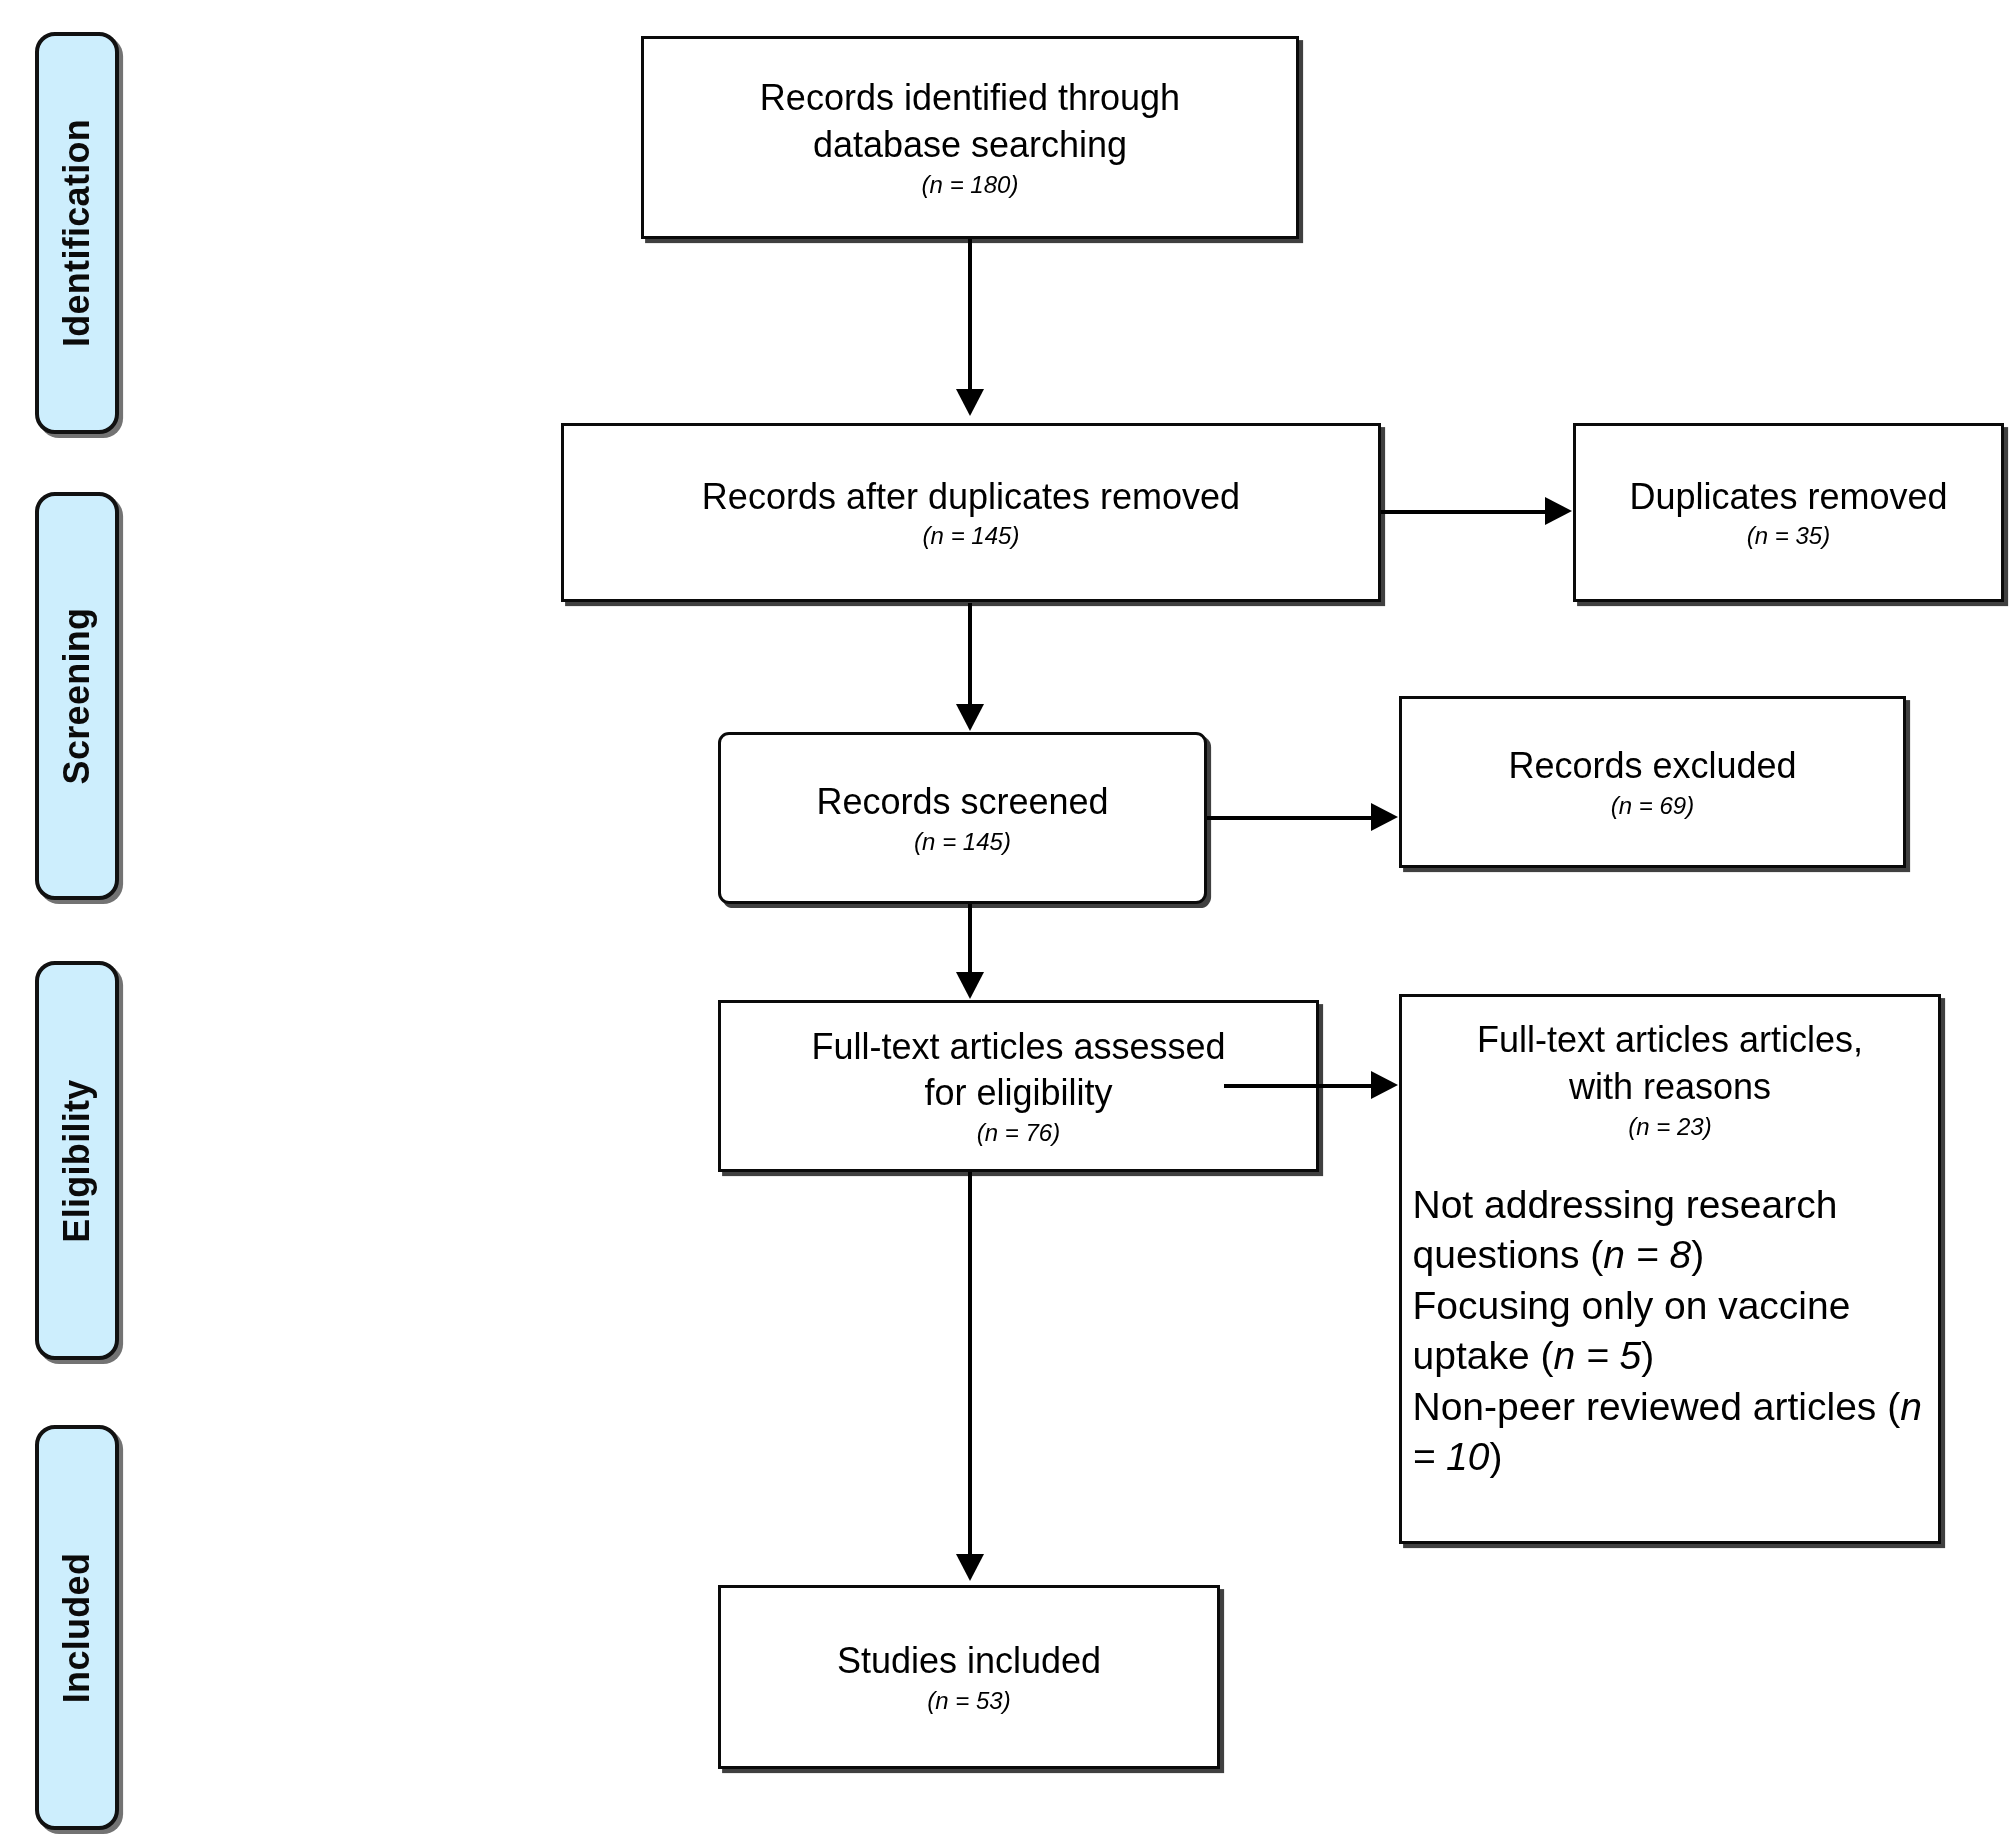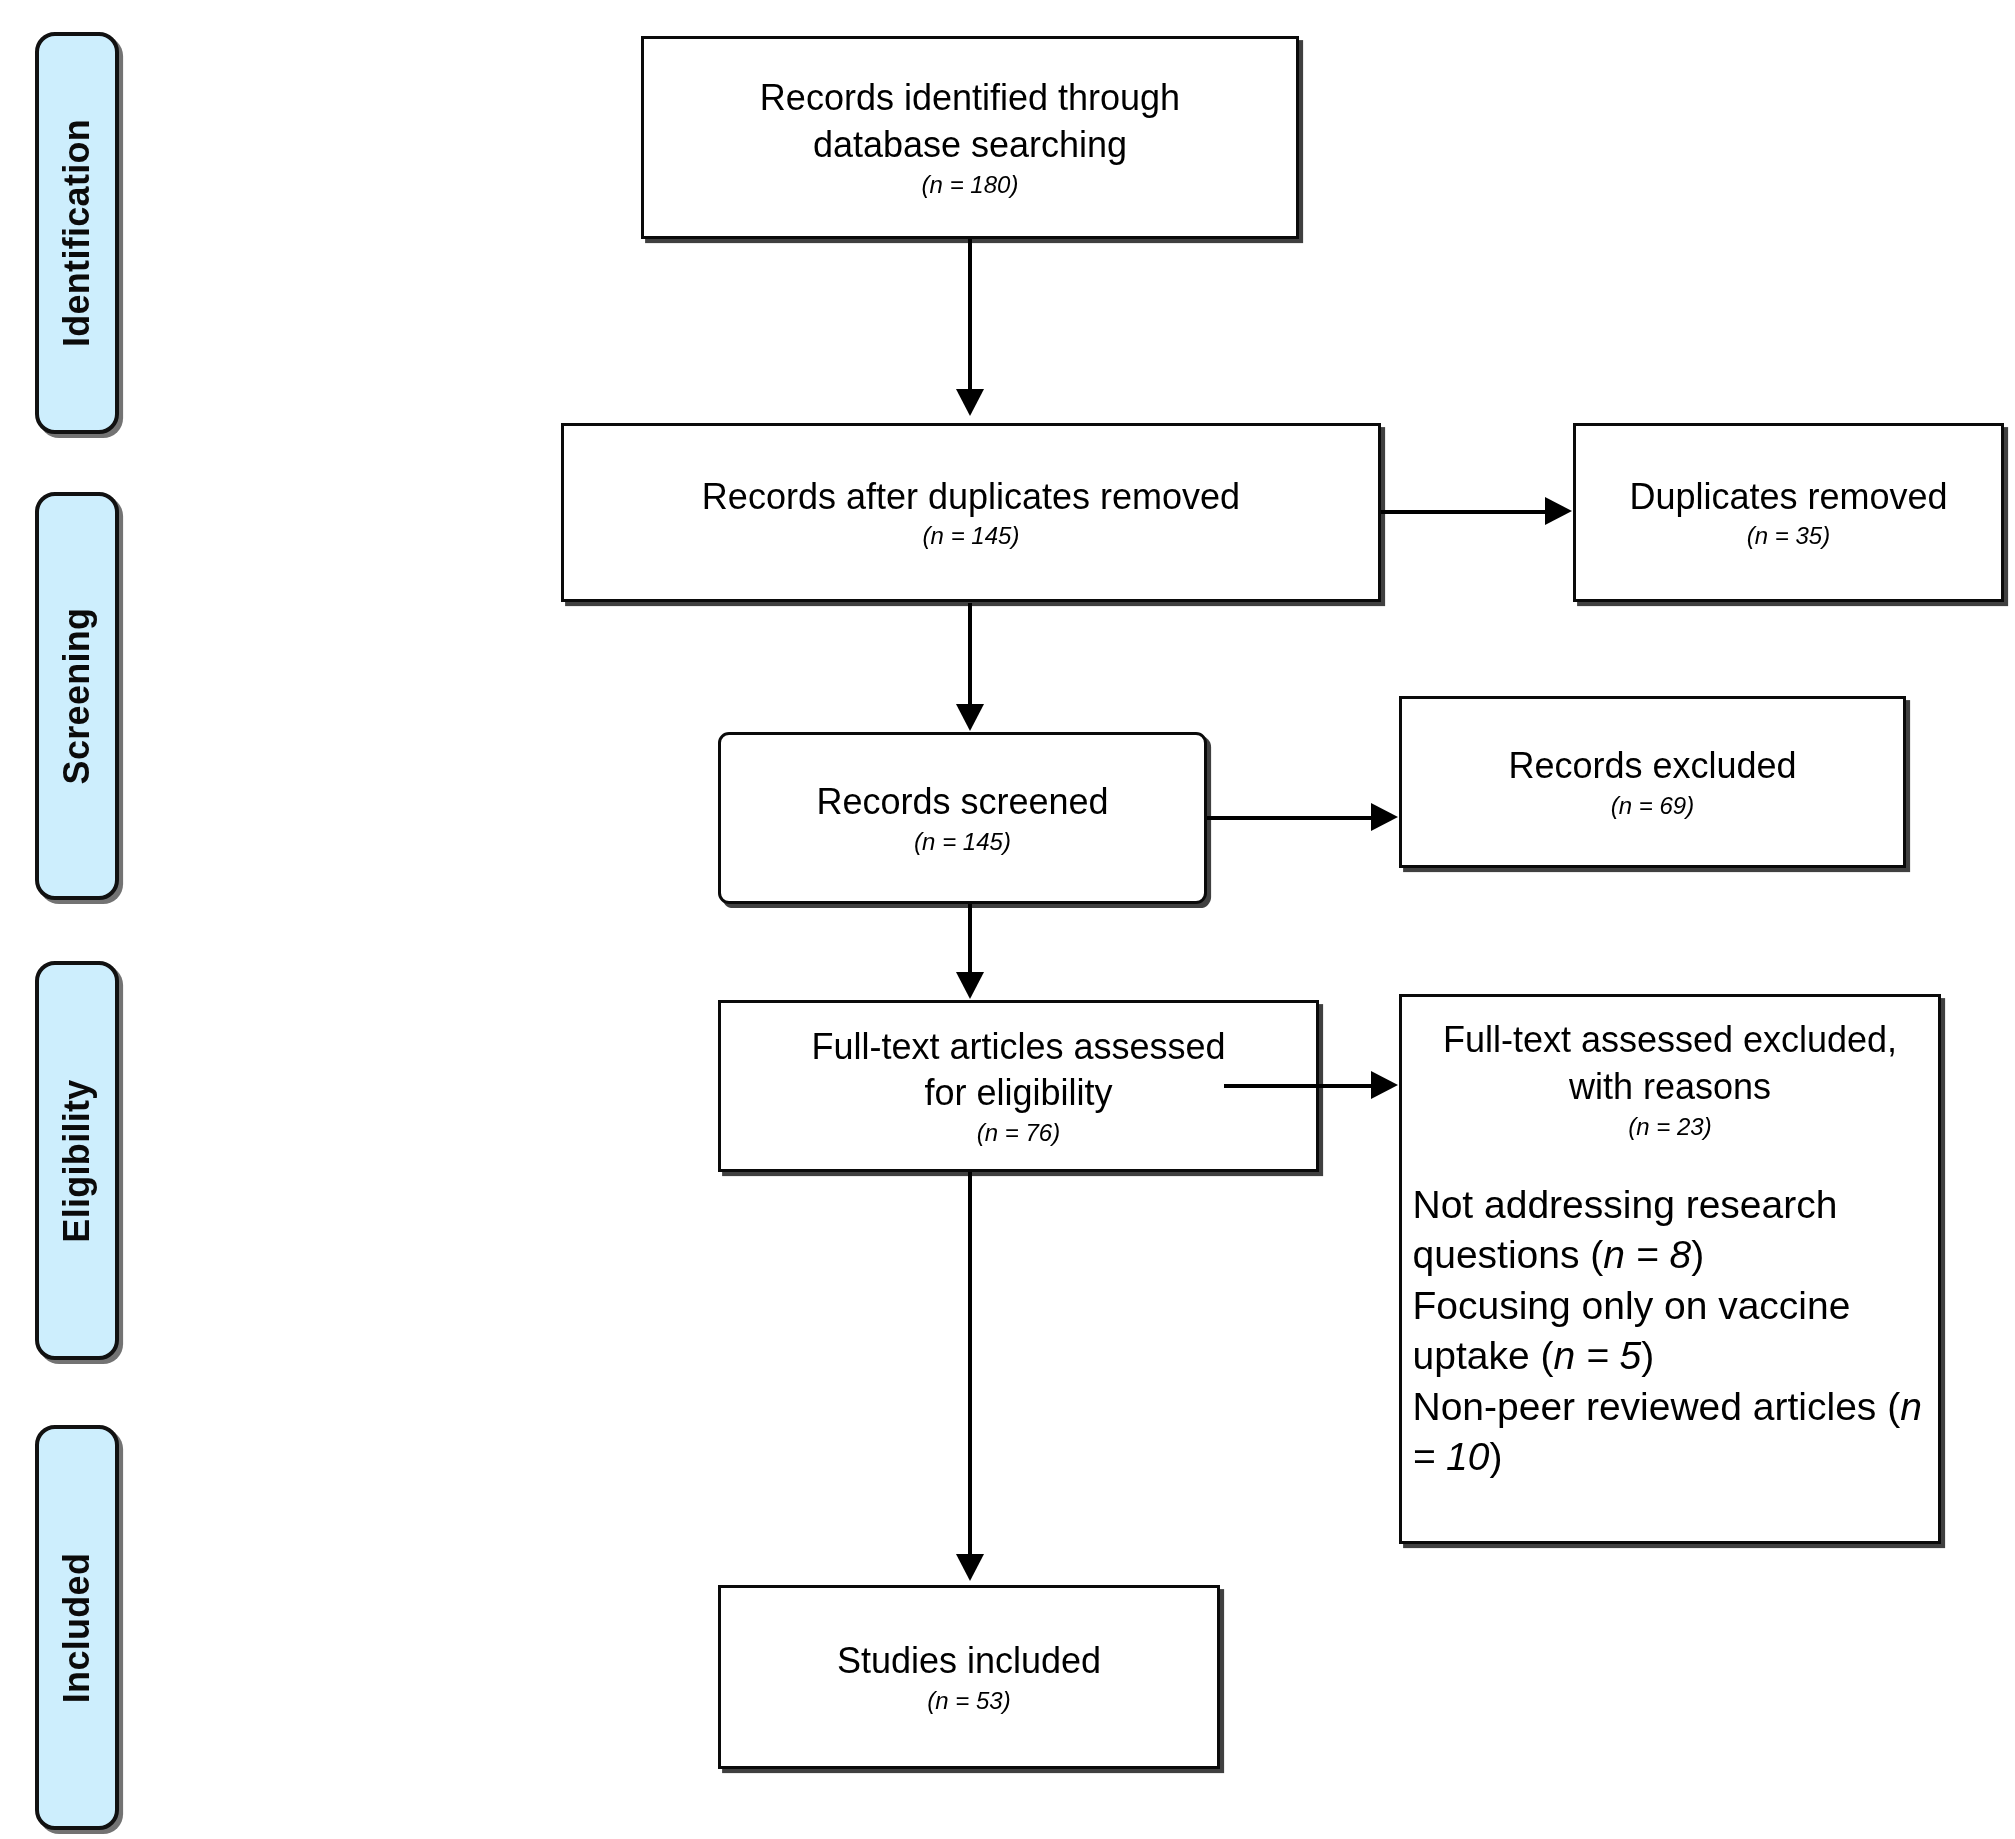--- a/index.html
+++ b/index.html
@@ -181,21 +181,21 @@
     <div class="line">Full-text articles assessed</div>
     <div class="line">for eligibility</div>
     <div class="count">(<span style="font-style:italic">n</span><span style="font-style:italic"> = 76</span>)</div>
   </div>
 
   <div class="h-line" style="left:1224px; top:1084px; width:148px;"></div>
   <div class="arrow-right" style="left:1371px; top:1071px;"></div>
 
   <div class="flow-box align-left-body" style="left:1399px; top:994px; width:542px; height:550px;">
     <div class="hdr-group">
-      <div class="line">Full-text assessed excluded,</div>
+      <div class="line">Full-text articles articles,</div>
       <div class="line">with reasons</div>
       <div class="count">(<span style="font-style:italic">n</span><span style="font-style:italic"> = 23</span>)</div>
     </div>
     <div class="reason-block">
       <div class="reason">Not addressing research questions (<span style="font-style:italic">n</span><span style="font-style:italic"> = 8</span>)</div>
       <div class="reason">Focusing only on vaccine uptake (<span style="font-style:italic">n</span><span style="font-style:italic"> = 5</span>)</div>
       <div class="reason">Non-peer reviewed articles (<span style="font-style:italic">n</span><span style="font-style:italic"> = 10</span>)</div>
     </div>
   </div>
 

